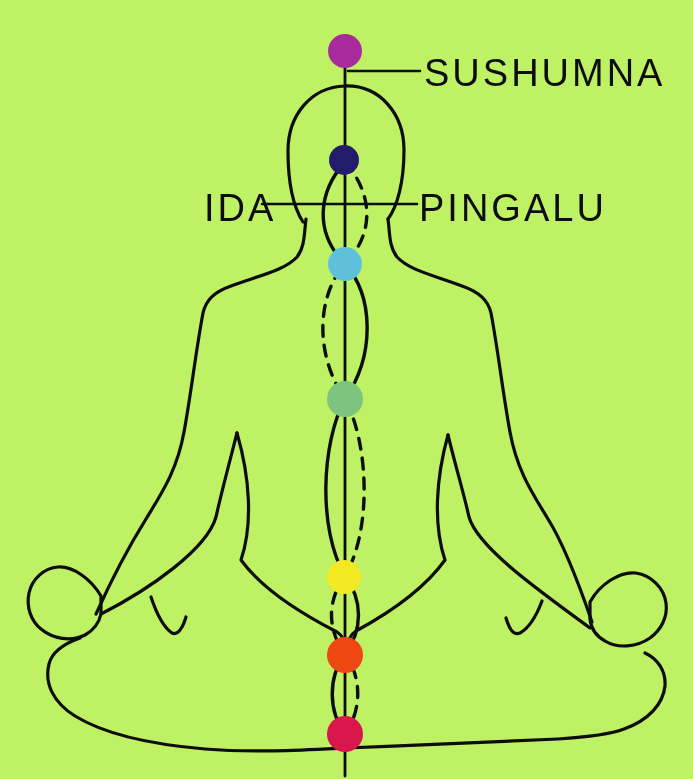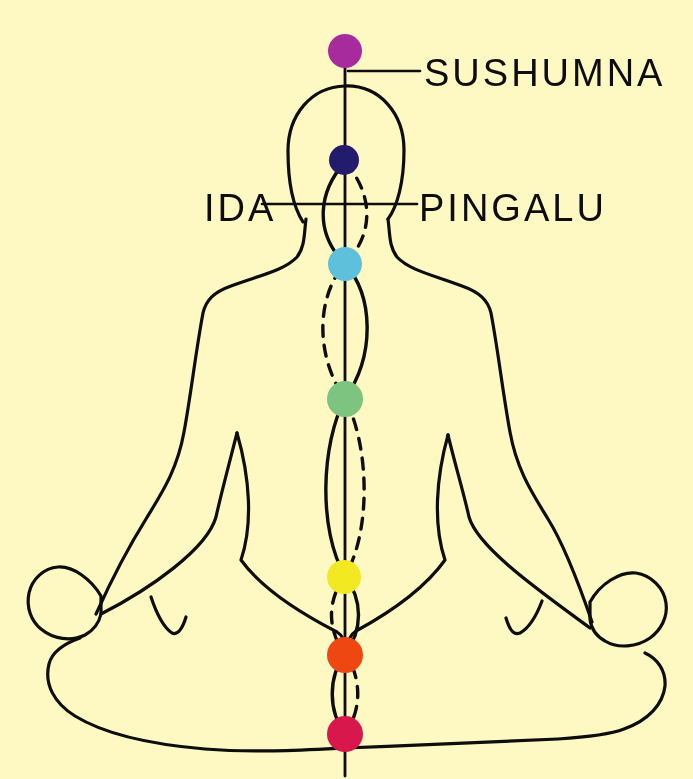--- a/index.html
+++ b/index.html
@@ -4,21 +4,21 @@
 <style>
   html, body {
     margin: 0;
     padding: 0;
     background: #ffffff;
   }
   .canvas {
     position: relative;
     width: 693px;
     height: 779px;
-    background: #fef9c3;
+    background: #bef264;
     overflow: hidden;
   }
   svg { display: block; }
   .label-text {
     font-family: "Liberation Sans", "DejaVu Sans", sans-serif;
     font-size: 38px;
     font-weight: 400;
     letter-spacing: 3px;
     fill: #0d0d0d;
   }

